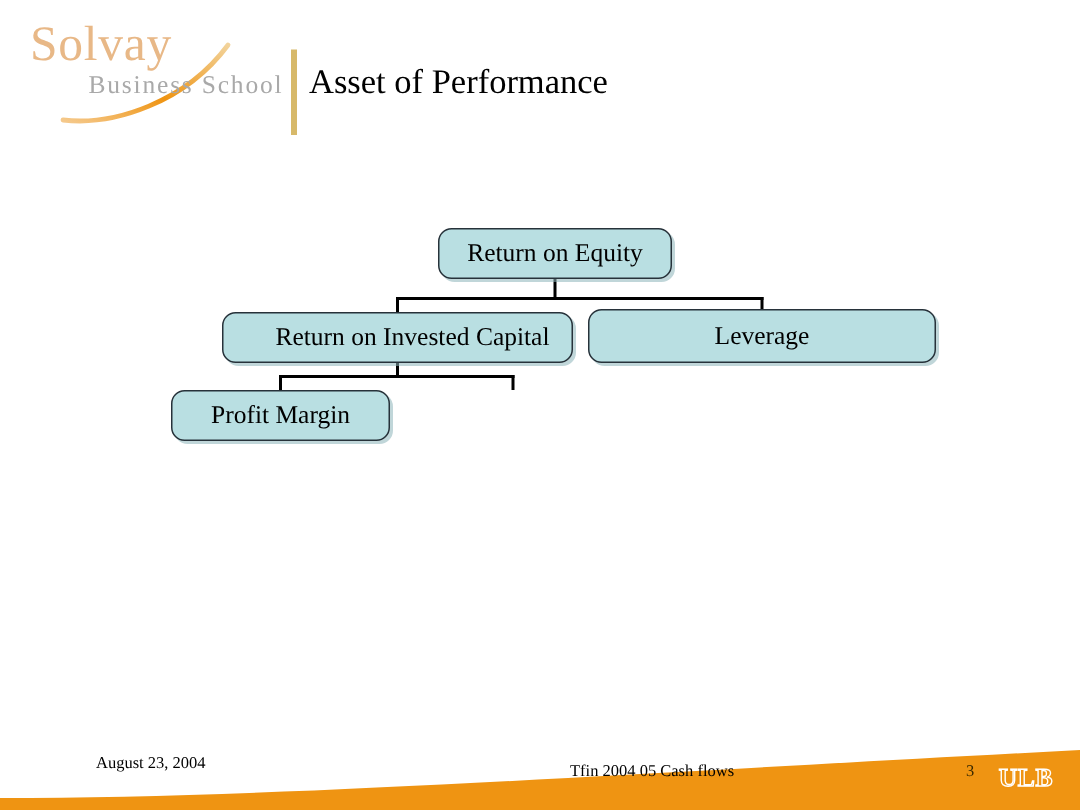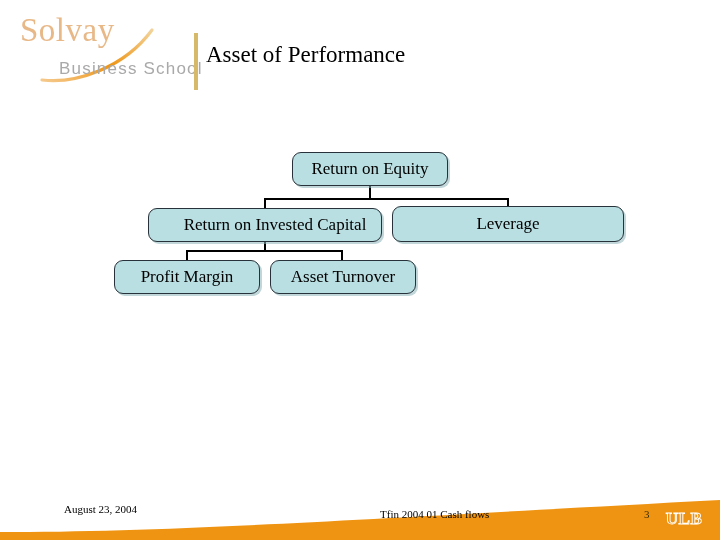--- a/index.html
+++ b/index.html
@@ -35,27 +35,26 @@
     font-size: 33px;
     letter-spacing: 0.5px;
     color: #e8b887;
     line-height: 1;
     white-space: nowrap;
   }
   #logo-bschool {
     position: absolute;
     left: 45px;
     top: 36px;
-    font-family: Liberation Sans, sans-serif;
+    font-family: Liberation Serif, serif;
     font-size: 17px;
     letter-spacing: 1.2px;
     color: #a9a9a9;
     line-height: 1;
     white-space: nowrap;
-    margin-top: 12px;
   }
   #logo-swoosh {
     position: absolute;
     left: 0;
     top: 0;
     width: 175px;
     height: 80px;
   }
 
   
@@ -188,30 +187,27 @@
     </div>
     <div class="node" id="node-roic">
       <span>Return on Invested Capital</span>
     </div>
     <div class="node" id="node-pm">
       <span>Profit Margin</span>
     </div>
     <div class="node" id="node-leverage">
       <span>Leverage</span>
     </div>
-    <div class="node" id="node-at">
-      <span>Asset Turnover</span>
-    </div>
   </div>
 
   <svg id="footer-band" viewBox="0 0 720 70" preserveAspectRatio="none">
     <path d="M 0 62 C 180 62, 380 48, 720 30 L 720 70 L 0 70 Z" fill="#ef9412"></path>
   </svg>
 
   <div class="footer-text" id="footer-date">August 23, 2004</div>
-  <div class="footer-text" id="footer-center">Tfin 2004 01 Cash flows</div>
+  <div class="footer-text" id="footer-center">Tfin 2004 05 Cash flows</div>
   <div class="footer-text" id="footer-page">3</div>
 
   <svg id="ulb-logo" viewBox="0 0 58 26">
     <text x="29" y="19" text-anchor="middle" font-family="Liberation Serif, serif" font-size="17" font-weight="bold" fill="none" stroke="#ffffff" stroke-width="0.9" letter-spacing="0.5">ULB</text>
   </svg>
 
 </div>
 
 </body></html>

